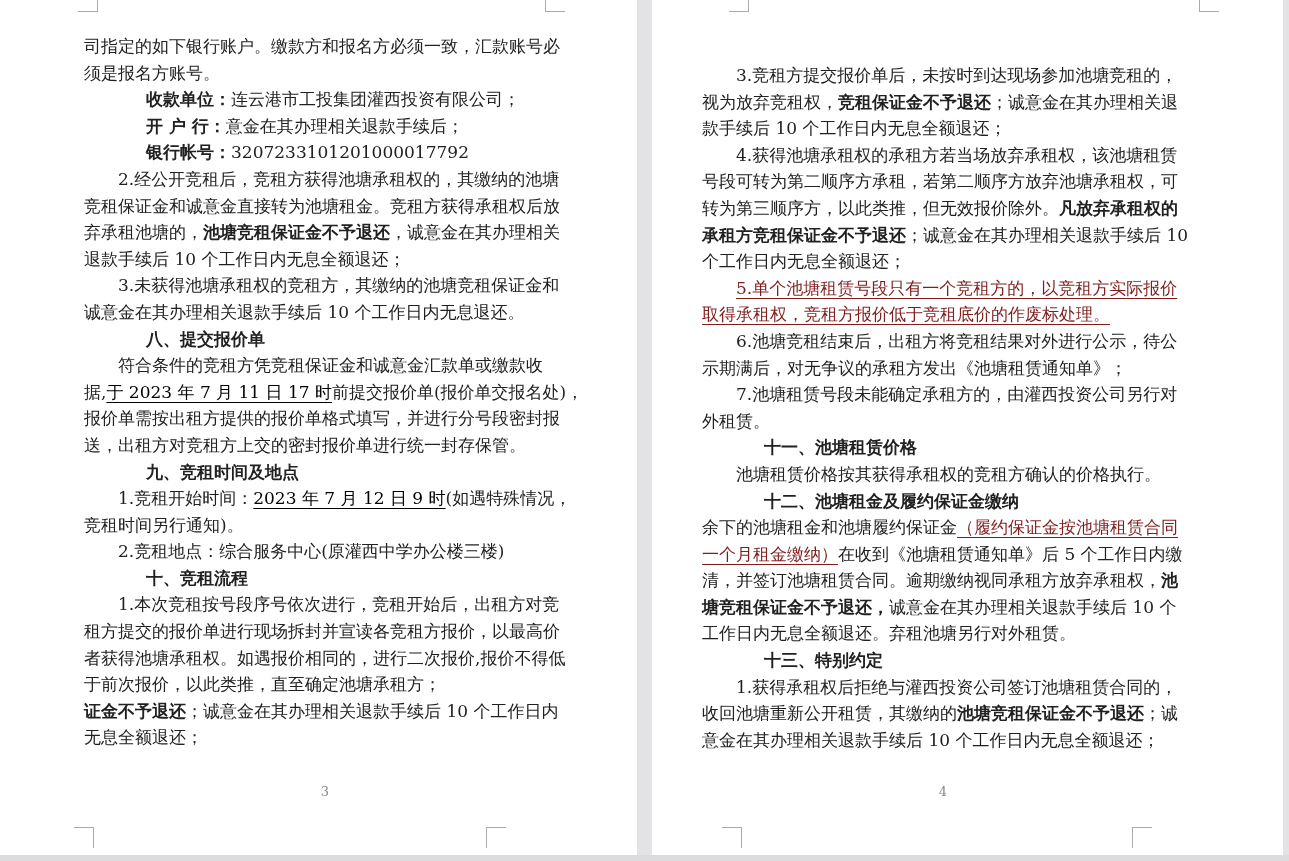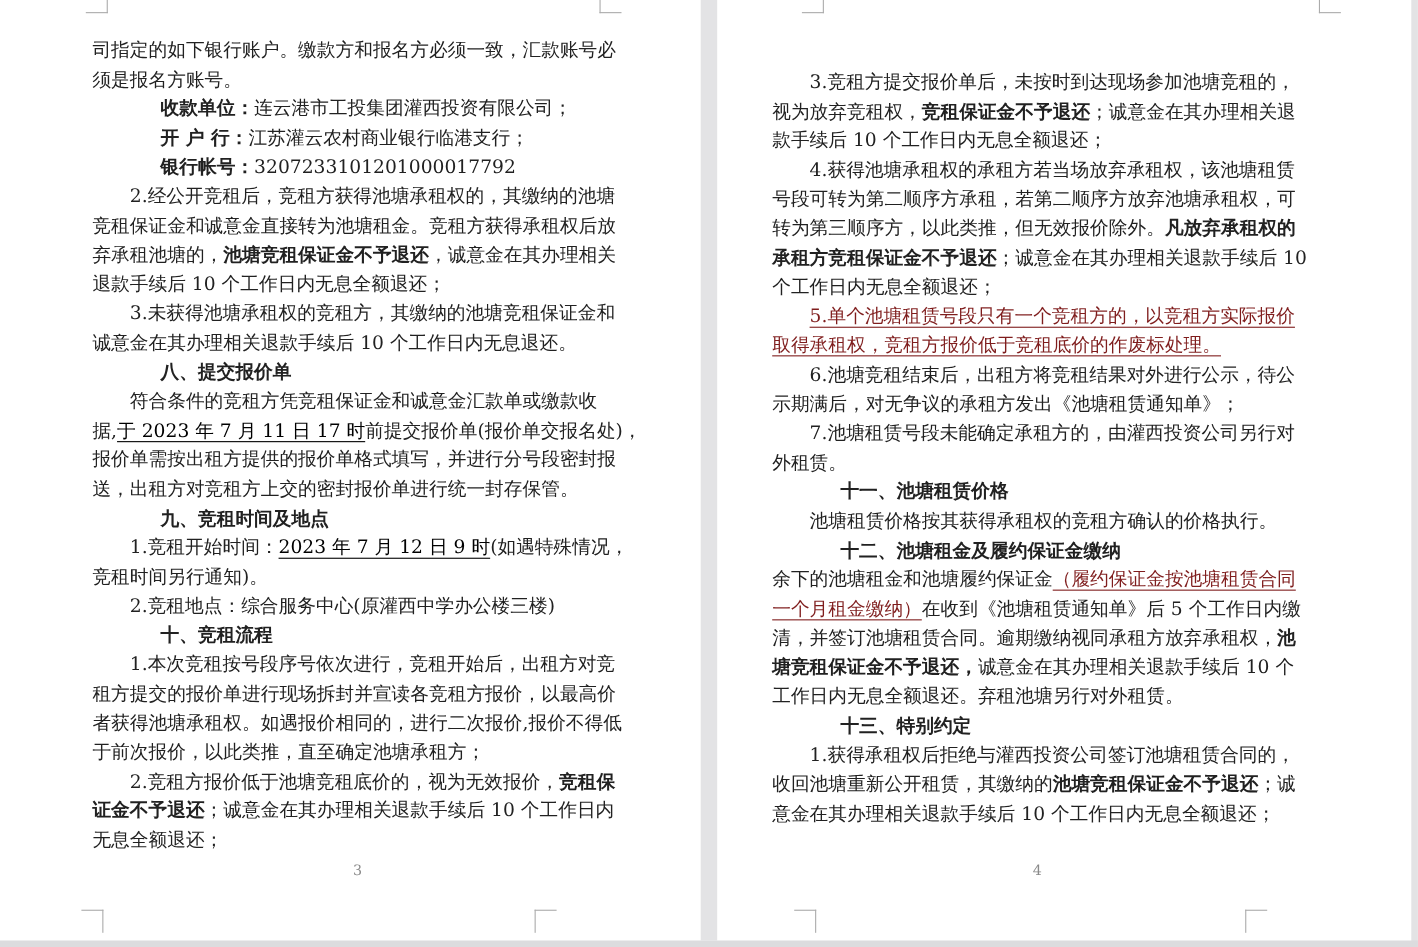--- a/index.html
+++ b/index.html
@@ -42,21 +42,21 @@
 
   <div class="mark m-tl" style="left:78px;"></div>
   <div class="mark m-tr" style="left:545px;"></div>
   <div class="mark m-bl" style="left:74px;"></div>
   <div class="mark m-br" style="left:486px;"></div>
 
   <div class="textblock" style="left:84px; top:33px;">
       <div class="line"><span class="seg">司指定的如下银行账户。缴款方和报名方必须一致，汇款账号必</span></div>
       <div class="line"><span class="seg">须是报名方账号。</span></div>
       <div class="line ind"><span class="seg b">收款单位：</span><span class="seg">连云港市工投集团灌西投资有限公司；</span></div>
-      <div class="line ind"><span class="seg b">开 户 行：</span><span class="seg">江苏灌云农村商业银行临港支行；</span></div>
+      <div class="line ind"><span class="seg b">开 户 行：</span><span class="seg">意金在其办理相关退款手续后；</span></div>
       <div class="line ind"><span class="seg b">银行帐号：</span><span class="seg">3207233101201000017792</span></div>
       <div class="line ind"><span class="seg">2.经公开竞租后，竞租方获得池塘承租权的，其缴纳的池塘</span></div>
       <div class="line"><span class="seg">竞租保证金和诚意金直接转为池塘租金。竞租方获得承租权后放</span></div>
       <div class="line"><span class="seg">弃承租池塘的，</span><span class="seg bu">池塘竞租保证金不予退还</span><span class="seg">，诚意金在其办理相关</span></div>
       <div class="line"><span class="seg">退款手续后 10 个工作日内无息全额退还；</span></div>
       <div class="line ind"><span class="seg">3.未获得池塘承租权的竞租方，其缴纳的池塘竞租保证金和</span></div>
       <div class="line"><span class="seg">诚意金在其办理相关退款手续后 10 个工作日内无息退还。</span></div>
       <div class="line ind"><span class="seg b">八、提交报价单</span></div>
       <div class="line ind"><span class="seg">符合条件的竞租方凭竞租保证金和诚意金汇款单或缴款收</span></div>
       <div class="line"><span class="seg">据,</span><span class="seg r">于 2023 年 7 月 11 日 17 时</span><span class="seg">前提交报价单(报价单交报名处)，</span></div>
@@ -64,21 +64,20 @@
       <div class="line"><span class="seg">送，出租方对竞租方上交的密封报价单进行统一封存保管。</span></div>
       <div class="line ind"><span class="seg b">九、竞租时间及地点</span></div>
       <div class="line ind"><span class="seg">1.竞租开始时间：</span><span class="seg r">2023 年 7 月 12 日 9 时</span><span class="seg">(如遇特殊情况，</span></div>
       <div class="line"><span class="seg">竞租时间另行通知)。</span></div>
       <div class="line ind"><span class="seg">2.竞租地点：综合服务中心(原灌西中学办公楼三楼)</span></div>
       <div class="line ind"><span class="seg b">十、竞租流程</span></div>
       <div class="line ind"><span class="seg">1.本次竞租按号段序号依次进行，竞租开始后，出租方对竞</span></div>
       <div class="line"><span class="seg">租方提交的报价单进行现场拆封并宣读各竞租方报价，以最高价</span></div>
       <div class="line"><span class="seg">者获得池塘承租权。如遇报价相同的，进行二次报价,报价不得低</span></div>
       <div class="line"><span class="seg">于前次报价，以此类推，直至确定池塘承租方；</span></div>
-      <div class="line ind"><span class="seg">2.竞租方报价低于池塘竞租底价的，视为无效报价，</span><span class="seg bu">竞租保</span></div>
       <div class="line"><span class="seg bu">证金不予退还</span><span class="seg">；诚意金在其办理相关退款手续后 10 个工作日内</span></div>
       <div class="line"><span class="seg">无息全额退还；</span></div>
     </div>
   <div class="pagenum p3">3</div>
 
   <div class="page-gap"></div>
 
   <div class="mark m-tl" style="left:729px;"></div>
   <div class="mark m-tr" style="left:1199px;"></div>
   <div class="mark m-bl" style="left:722px;"></div>

